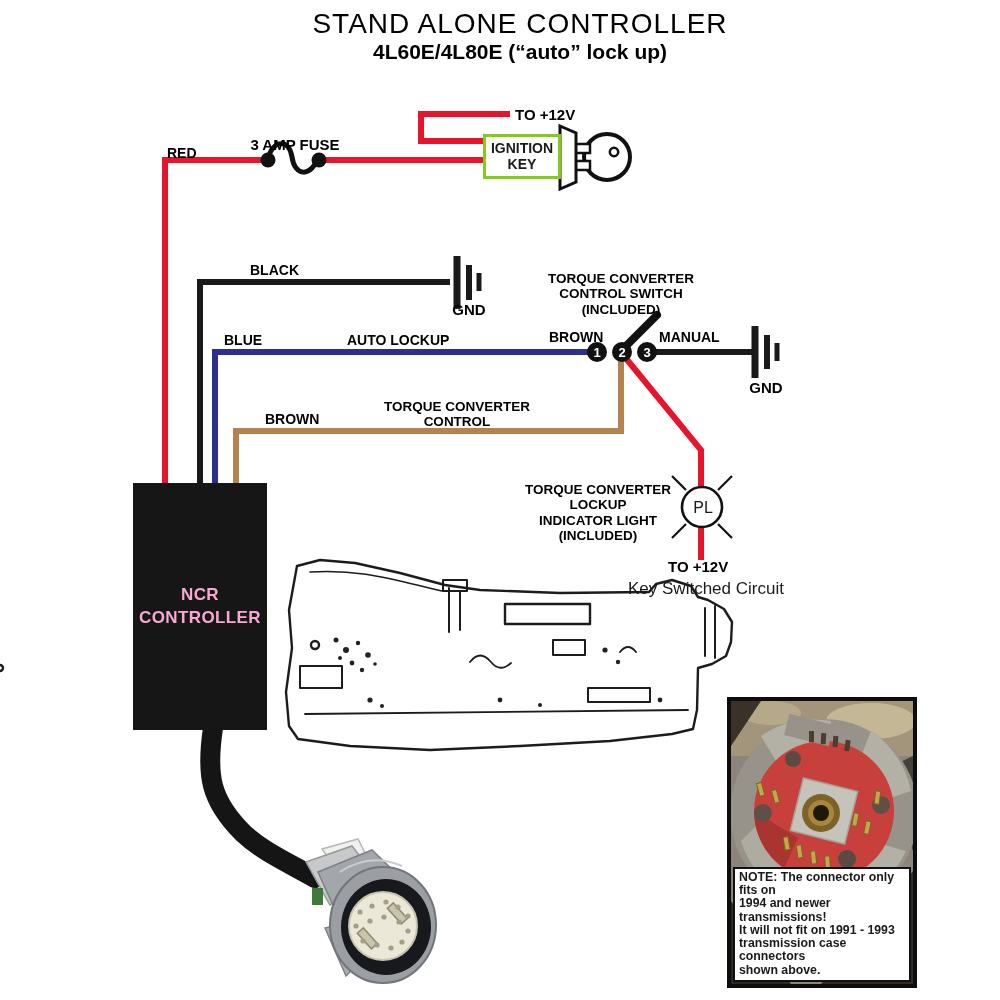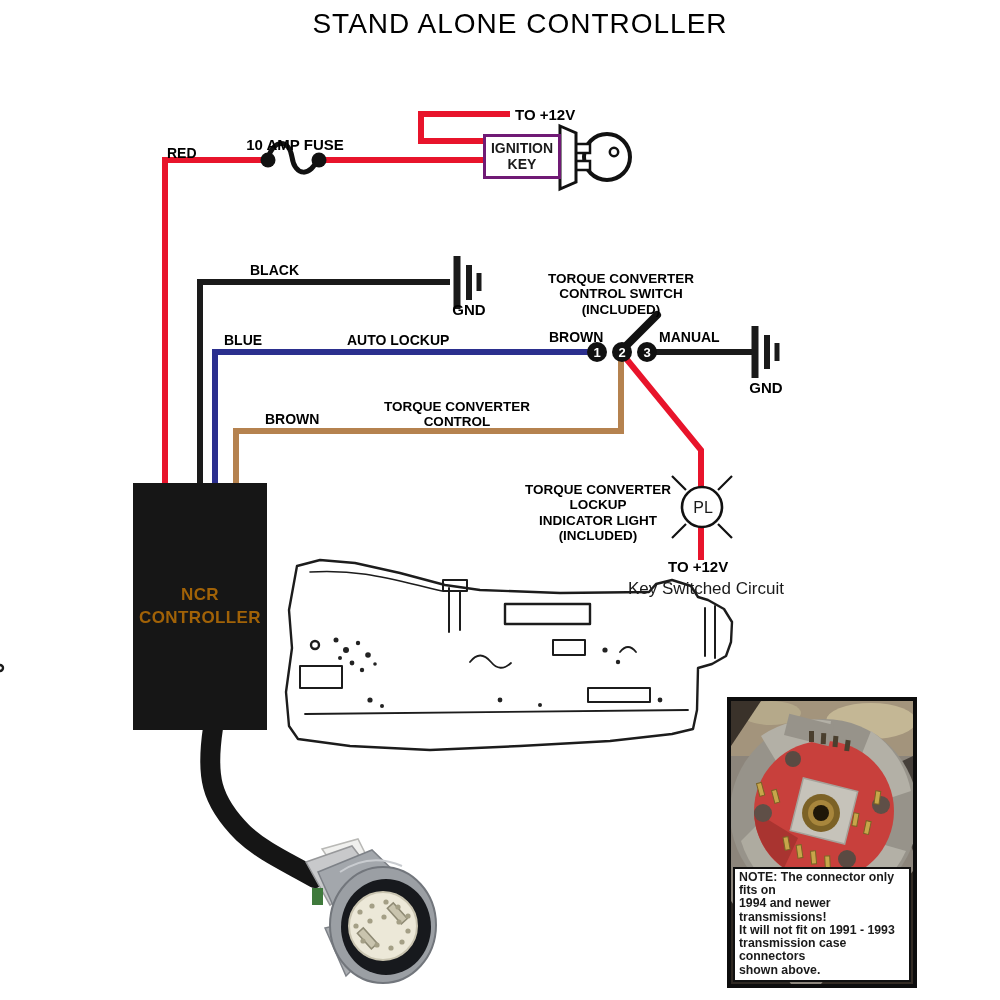--- a/index.html
+++ b/index.html
@@ -7,24 +7,24 @@
          font-family:"Liberation Sans",sans-serif;color:#1a1a1a;}
   svg{position:absolute;left:0;top:0;}
   .lbl{position:absolute;font-weight:bold;color:#000000;white-space:pre-line;line-height:1.14;}
   .ctr{text-align:center;}
   .title{left:40px;top:8px;width:960px;text-align:center;font-size:28px;font-weight:normal;letter-spacing:1px;}
   .subtitle{left:40px;top:40px;width:960px;text-align:center;font-size:21px;letter-spacing:0px;}
   .f14{font-size:14px;}
   .f13{font-size:13.5px;}
   .f15{font-size:15px;}
   .ignition-box{position:absolute;left:483px;top:134px;width:78px;height:45px;background:#fff;
-    border:3px solid #701a75;box-sizing:border-box;display:flex;align-items:center;justify-content:center;
+    border:3px solid #84cc16;box-sizing:border-box;display:flex;align-items:center;justify-content:center;
     font-weight:bold;font-size:14px;line-height:1.1;text-align:center;white-space:pre-line;}
   .ncr-box{position:absolute;left:133px;top:483px;width:134px;height:247px;background:#161616;
-    display:flex;align-items:center;justify-content:center;color:#a16207;font-weight:bold;
+    display:flex;align-items:center;justify-content:center;color:#f9a8d4;font-weight:bold;
     font-size:17px;line-height:1.35;text-align:center;white-space:pre-line;letter-spacing:.4px;}
   .caption{left:215px;top:755px;width:525px;text-align:center;font-size:15.5px;line-height:1.25;}
   .photo-box{position:absolute;left:727px;top:697px;width:190px;height:291px;border:4px solid #0d0d0d;
     box-sizing:border-box;background:#8c857b;}
   .photo-note{position:absolute;left:2px;right:2px;bottom:2px;border:2px solid #111;background:#fff;
     padding:2px 3px 3px 4px;font-weight:bold;font-size:12.3px;line-height:1.08;white-space:pre-line;}
   .key-circuit{position:absolute;left:628px;top:579px;font-size:17px;font-weight:normal;}
   .pl-lbl{position:absolute;left:688px;top:499px;width:30px;text-align:center;font-size:16px;font-weight:normal;}
 </style>
 </head>
@@ -163,23 +163,24 @@
         <circle cx="363" cy="941" r="2.6"></circle>
           <circle cx="377" cy="945" r="2.6"></circle>
         <circle cx="391" cy="948" r="2.6"></circle>
           <circle cx="402" cy="942" r="2.6"></circle>
       </g>
       <path d="M340,872 q30,-20 62,-6" fill="none" stroke="#c9ccd0" stroke-width="2"></path>
     </g>
   </svg>
 
   <div class="lbl title">STAND ALONE CONTROLLER</div>
+  <div class="lbl subtitle">4L60E/4L80E (“auto” lock up)</div>
 
   <div class="lbl f15" style="left:515px;top:106px;">TO +12V</div>
-  <div class="lbl f15 ctr" style="left:235px;top:136px;width:120px;">10 AMP FUSE</div>
+  <div class="lbl f15 ctr" style="left:235px;top:136px;width:120px;">3 AMP FUSE</div>
   <div class="lbl f14" style="left:167px;top:146px;">RED</div>
   <div class="ignition-box">IGNITION
 KEY</div>
 
   <div class="lbl f14" style="left:202px;top:263px;padding-left:48px;">BLACK</div>
   <div class="lbl f15 ctr" style="left:443px;top:301px;width:52px;">GND</div>
 
   <div class="lbl f13 ctr" style="left:533px;top:271px;width:176px;">TORQUE CONVERTER
 CONTROL SWITCH
 (INCLUDED)</div>

